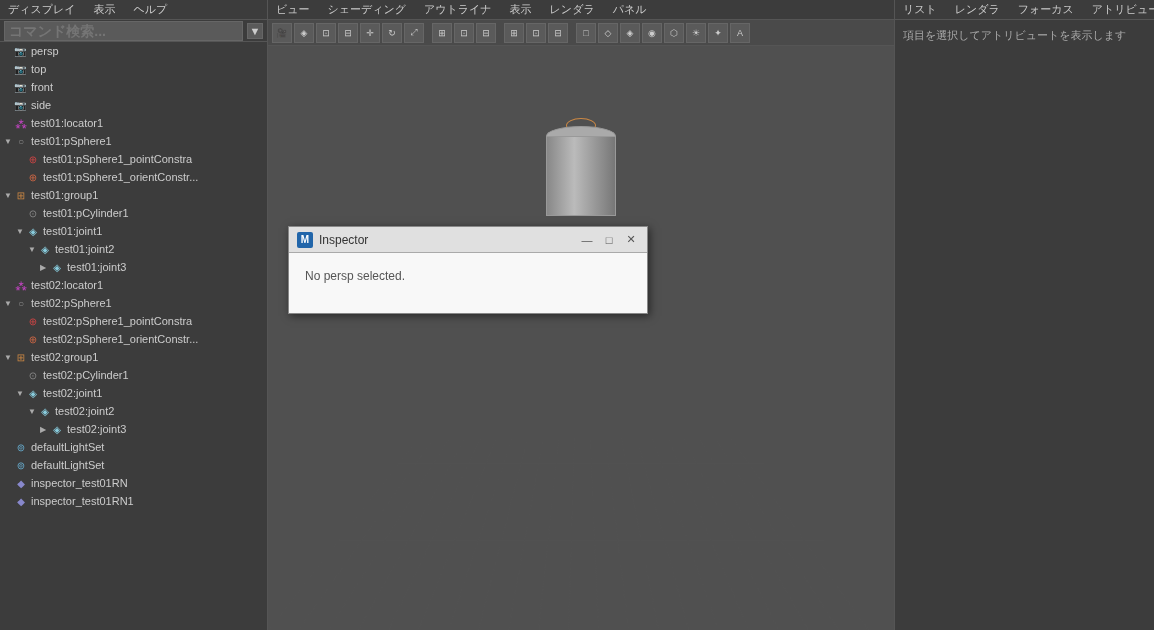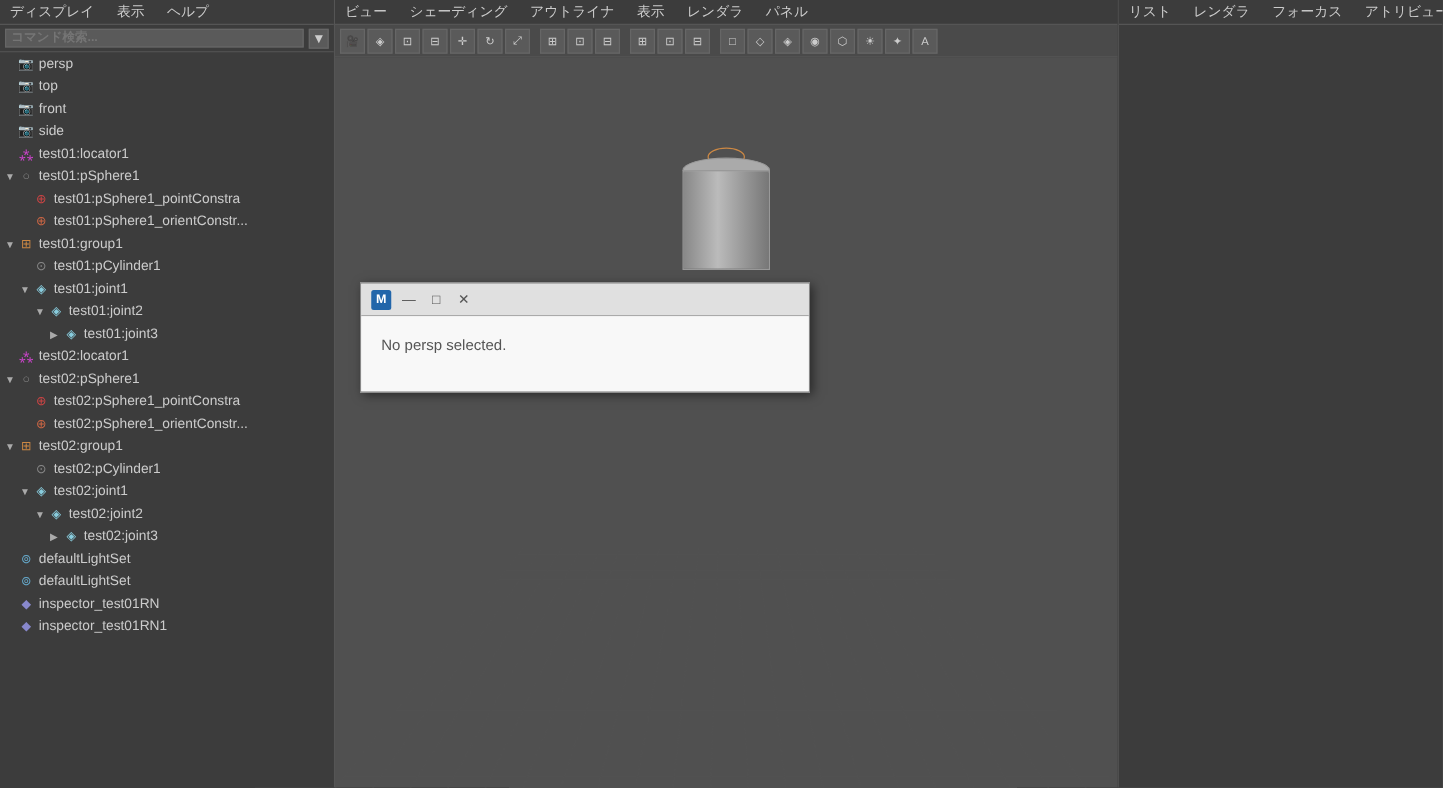--- a/index.html
+++ b/index.html
@@ -65,21 +65,21 @@
       border-bottom: 1px solid #555;
       padding: 2px 4px;
       height: 22px;
       gap: 4px;
     }
     .search-input {
       flex: 1;
       background: #5a5a5a;
       border: 1px solid #666;
       color: #ccc;
-      font-size: 10px;
+      font-size: 14px;
       padding: 1px 4px;
       outline: none;
       font-weight: bold;
     }
     .search-dropdown {
       background: #5a5a5a;
       border: 1px solid #666;
       color: #ccc;
       font-size: 11px;
       width: 16px;
@@ -268,21 +268,21 @@
     .inspector-msg {
       color: #555;
       font-size: 12px;
     }
 
     
     .attr-panel {
       width: 260px;
       background: #3c3c3c;
       display: flex;
-      flex-direction: row;
+      flex-direction: column;
       border-left: 1px solid #555;
       flex-shrink: 0;
     }
     .attr-menu-bar {
       display: flex;
       background: #3c3c3c;
       border-bottom: 1px solid #555;
       height: 20px;
       align-items: center;
       padding: 0 4px;
@@ -514,20 +514,21 @@
       <div class="viewport-grid"></div>
       <div class="cylinder-obj">
         <div class="cyl-circle-top"></div>
         <div class="cyl-top"></div>
         <div class="cyl-body"></div>
       </div>
 
       <div class="inspector-dialog">
         <div class="inspector-titlebar">
           <div class="inspector-logo">M</div>
+          <span class="inspector-title">Inspector</span>
           <div class="win-btn">—</div>
           <div class="win-btn">□</div>
           <div class="win-btn">✕</div>
         </div>
         <div class="inspector-body">
           <span class="inspector-msg">No persp selected.</span>
         </div>
       </div>
     </div>
   </div>

